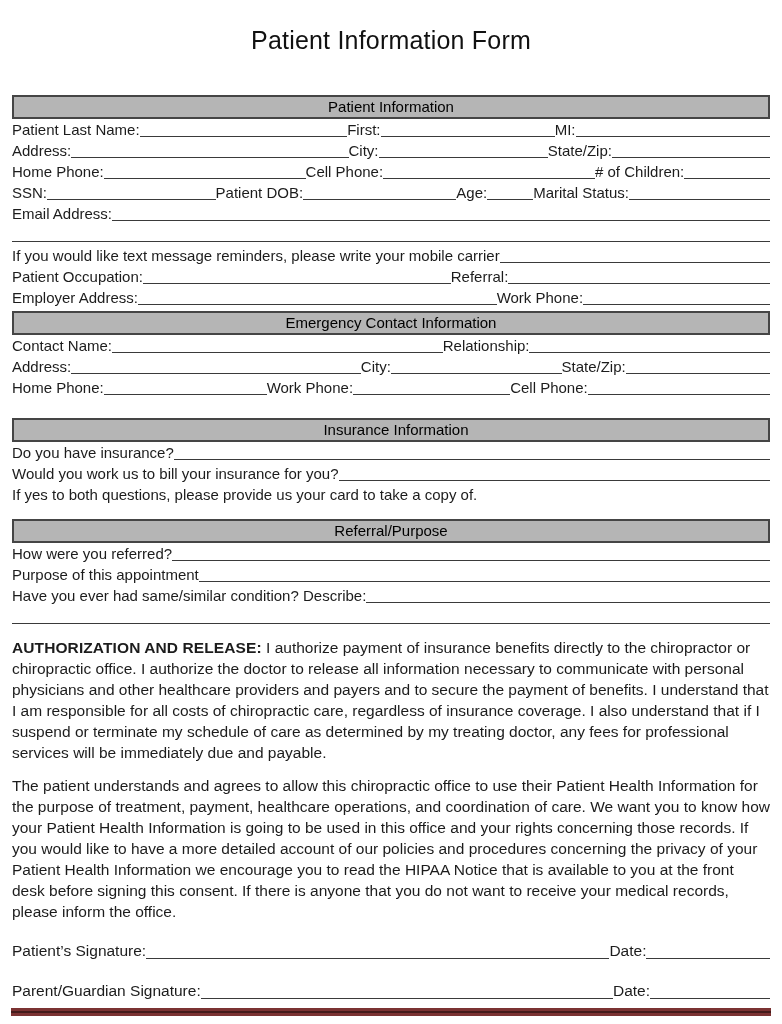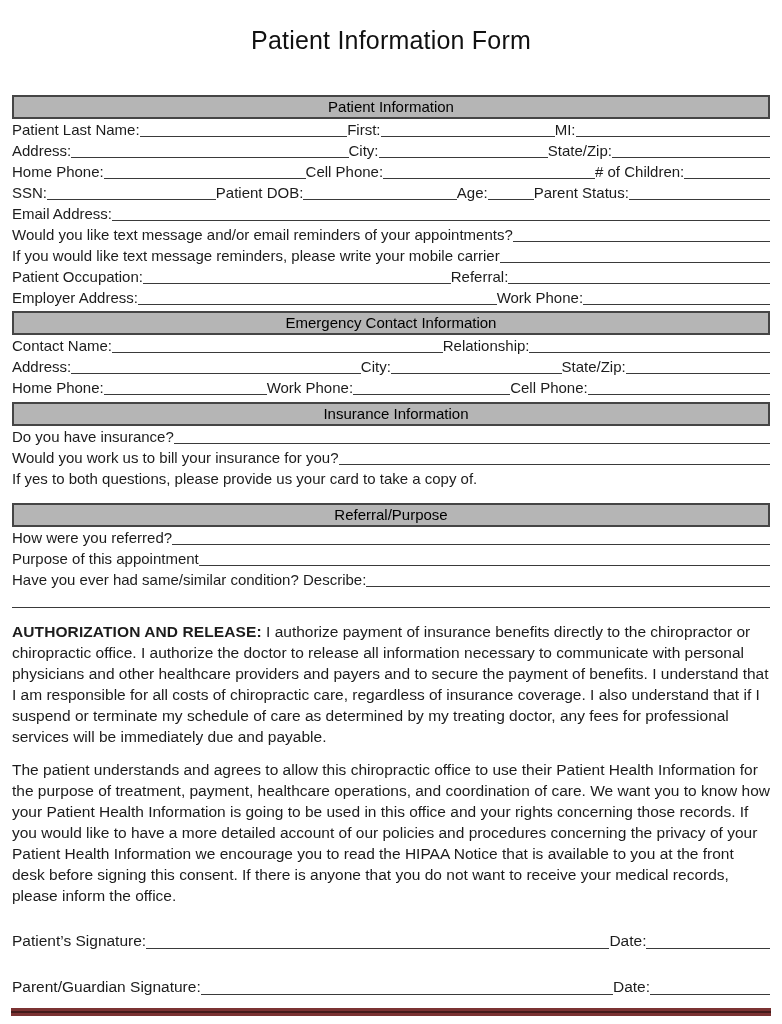--- a/index.html
+++ b/index.html
@@ -20,21 +20,21 @@
   .frow{display:flex;height:21px;font-size:15px;}
   .flabel{line-height:21px;white-space:pre;}
   .fill{
     border-bottom:1.5px solid #3a3a3a;
     margin-bottom:3px;flex-basis:0;flex-shrink:1;min-width:6px;
   }
   .paras{margin-top:10px;}
   .para{font-size:15.5px;line-height:21px;margin:0 0 12px;text-align:left;}
   .para b{letter-spacing:.1px;}
   .sig{margin-top:6px;}
-  .sig .frow{height:22px;margin-top:24px;font-size:15.5px;}
+  .sig .frow{height:22px;margin-top:18px;font-size:15.5px;}
   .footer{
     position:absolute;left:11px;right:11px;bottom:8px;height:2px;
     background:var(--footer_dark);
     border-top:3px solid var(--footer_maroon);
     border-bottom:3px solid var(--footer_maroon);
   }
 </style>
 </head>
 <body>
 
@@ -66,29 +66,28 @@
       <span class="flabel"># of Children:</span>
       <span class="fill" style="flex-grow: 85;"></span>
     </div>
     <div class="frow">
       <span class="flabel">SSN:</span>
       <span class="fill" style="flex-grow: 165;"></span>
       <span class="flabel">Patient DOB:</span>
       <span class="fill" style="flex-grow: 150;"></span>
       <span class="flabel">Age:</span>
       <span class="fill" style="flex-grow: 45;"></span>
-      <span class="flabel">Parent Status:</span>
+      <span class="flabel">Marital Status:</span>
       <span class="fill" style="flex-grow: 138;"></span>
     </div>
     <div class="frow">
       <span class="flabel">Email Address:</span>
       <span class="fill" style="flex-grow: 1;"></span>
     </div>
     <div class="frow">
-      <span class="flabel">Would you like text message and/or email reminders of your appointments?</span>
       <span class="fill" style="flex-grow: 1;"></span>
     </div>
     <div class="frow">
       <span class="flabel">If you would like text message reminders, please write your mobile carrier</span>
       <span class="fill" style="flex-grow: 1;"></span>
     </div>
     <div class="frow">
       <span class="flabel">Patient Occupation:</span>
       <span class="fill" style="flex-grow: 300;"></span>
       <span class="flabel">Referral:</span>
@@ -116,21 +115,21 @@
       <span class="fill" style="flex-grow: 142;"></span>
     </div>
     <div class="frow">
       <span class="flabel">Home Phone:</span>
       <span class="fill" style="flex-grow: 168;"></span>
       <span class="flabel">Work Phone:</span>
       <span class="fill" style="flex-grow: 162;"></span>
       <span class="flabel">Cell Phone:</span>
       <span class="fill" style="flex-grow: 188;"></span>
     </div>
-    <div class="section-header" style="margin-top: 4px; padding-left: 10px;">Insurance Information</div>
+    <div class="section-header" style="margin-top: 20px; padding-left: 10px;">Insurance Information</div>
     <div class="frow">
       <span class="flabel">Do you have insurance?</span>
       <span class="fill" style="flex-grow: 1;"></span>
     </div>
     <div class="frow">
       <span class="flabel">Would you work us to bill your insurance for you?</span>
       <span class="fill" style="flex-grow: 1;"></span>
     </div>
     <div class="frow">
       <span class="flabel">If yes to both questions, please provide us your card to take a copy of.</span>

